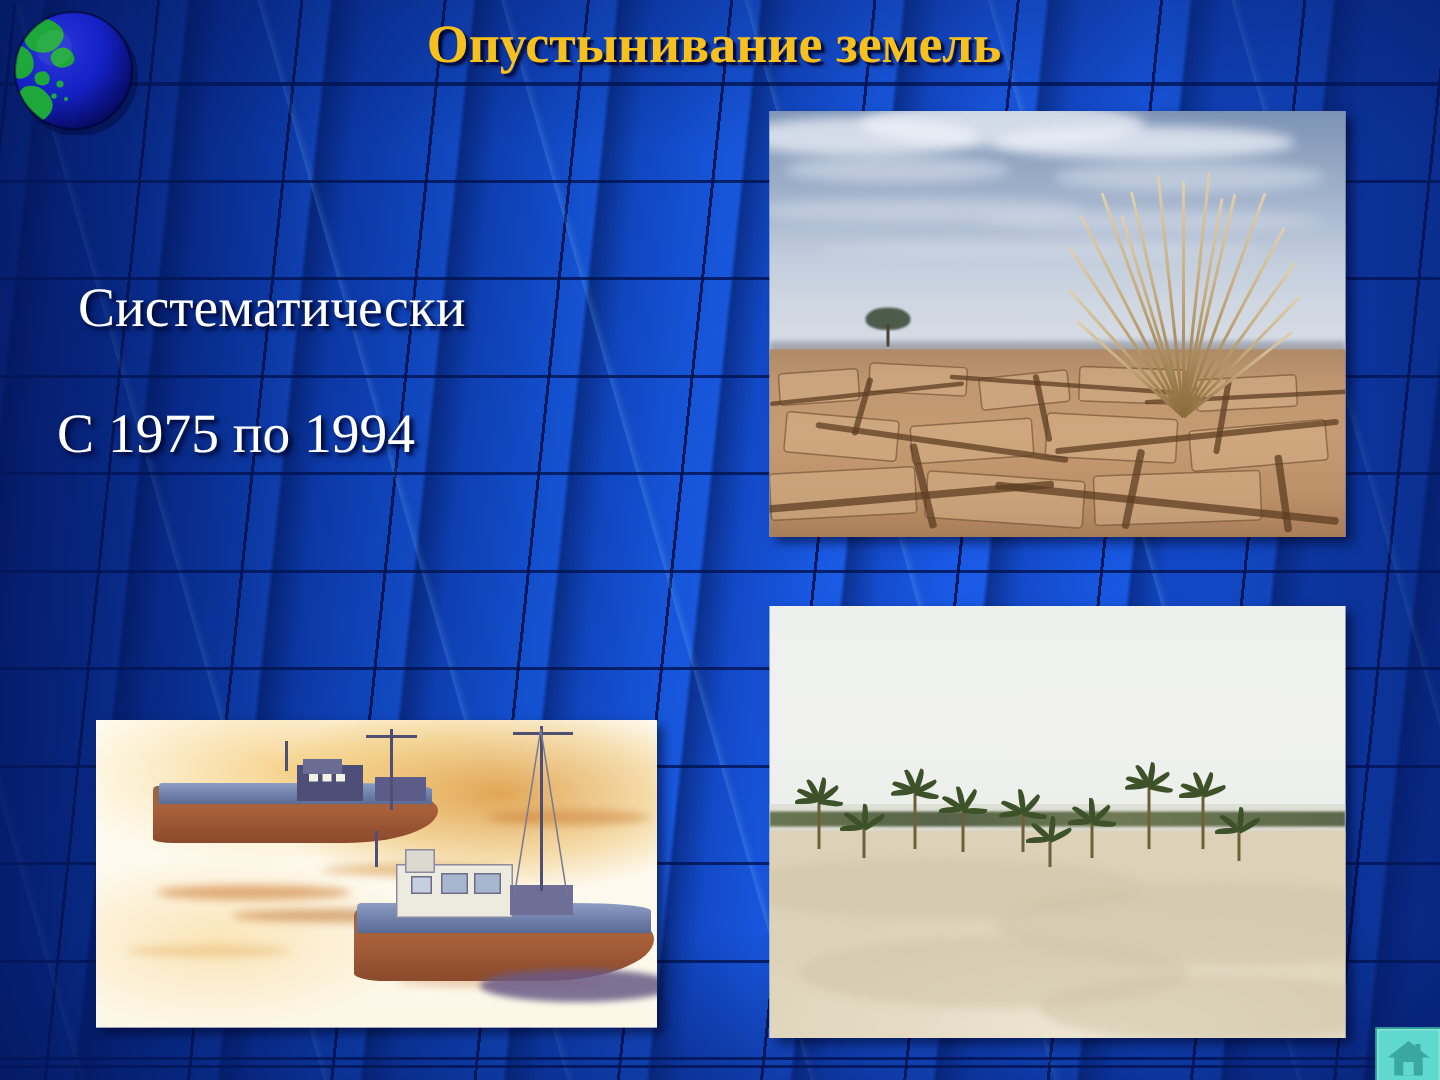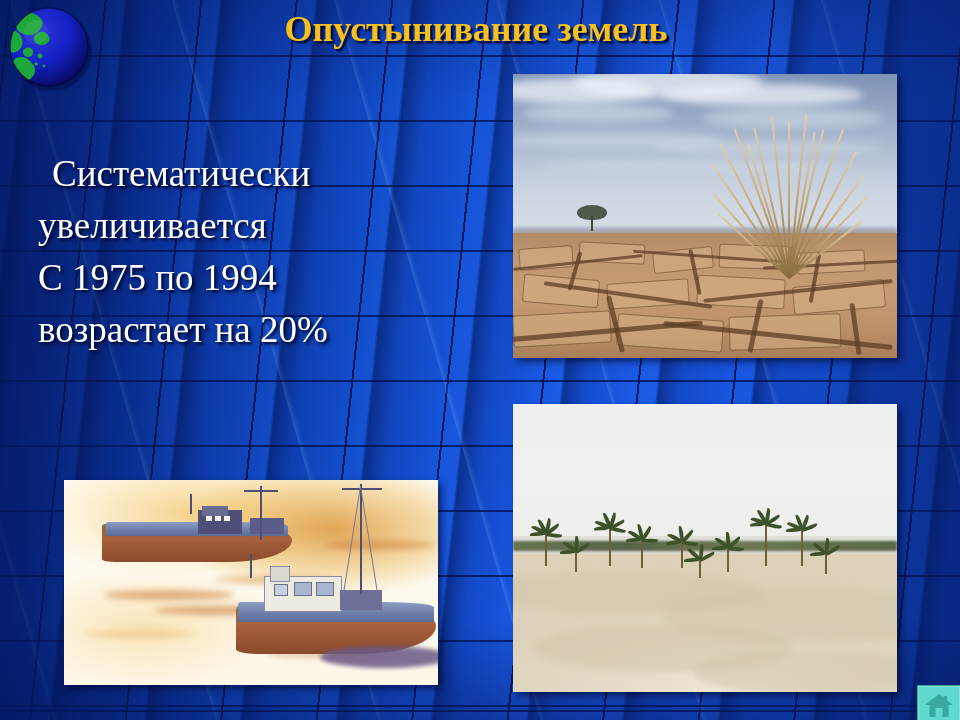--- a/index.html
+++ b/index.html
@@ -113,21 +113,21 @@
   .body-text {
     position: absolute;
     left: 38px;
     top: 148px;
     width: 410px;
     color: #ffffff;
     font-size: 37px;
     line-height: 52px;
     text-shadow: 2px 2px 2px rgba(0,10,60,0.85), 3px 3px 4px rgba(0,0,40,0.55);
   }
-  .body-text .ln { display: block; white-space: nowrap; }
+  .body-text .ln { display: block; white-space: nowrap; margin-top: 32px; }
   .body-text .ln:first-child { padding-left: 14px; }
 
   
   .pic {
     position: absolute;
     overflow: hidden;
     box-shadow: 4px 4px 7px rgba(0,0,30,0.55);
     background: #cfcfcf;
   }
 
@@ -323,23 +323,21 @@
       <circle cx="26" cy="20" r="1.6"></circle>
     </g>
     <circle cx="43" cy="43" r="39" fill="none" stroke="rgba(0,0,40,0.55)" stroke-width="1.5"></circle>
     <circle cx="30" cy="28" r="12" fill="rgba(255,255,255,0.06)"></circle>
   </svg>
 
   <div class="title">Опустынивание земель</div>
 
   <div class="body-text">
     <span class="ln">Систематически</span>
-    <span class="ln">увеличивается</span>
     <span class="ln">С 1975 по 1994</span>
-    <span class="ln">возрастает на 20%</span>
   </div>
 
   <div class="pic" id="pic-drought">
     <div class="drought-sky">
       <div class="cloud" style="left:-20px;  top:4px;   width:160px; height:26px;"></div>
       <div class="cloud" style="left:60px;   top:-6px;  width:190px; height:30px;"></div>
       <div class="cloud" style="left:150px;  top:10px;  width:200px; height:22px;"></div>
       <div class="cloud" style="left:10px;   top:30px;  width:150px; height:18px; opacity:.6;"></div>
       <div class="cloud" style="left:190px;  top:34px;  width:180px; height:20px; opacity:.55;"></div>
       <div class="cloud" style="left:-10px;  top:58px;  width:220px; height:16px; opacity:.45;"></div>

